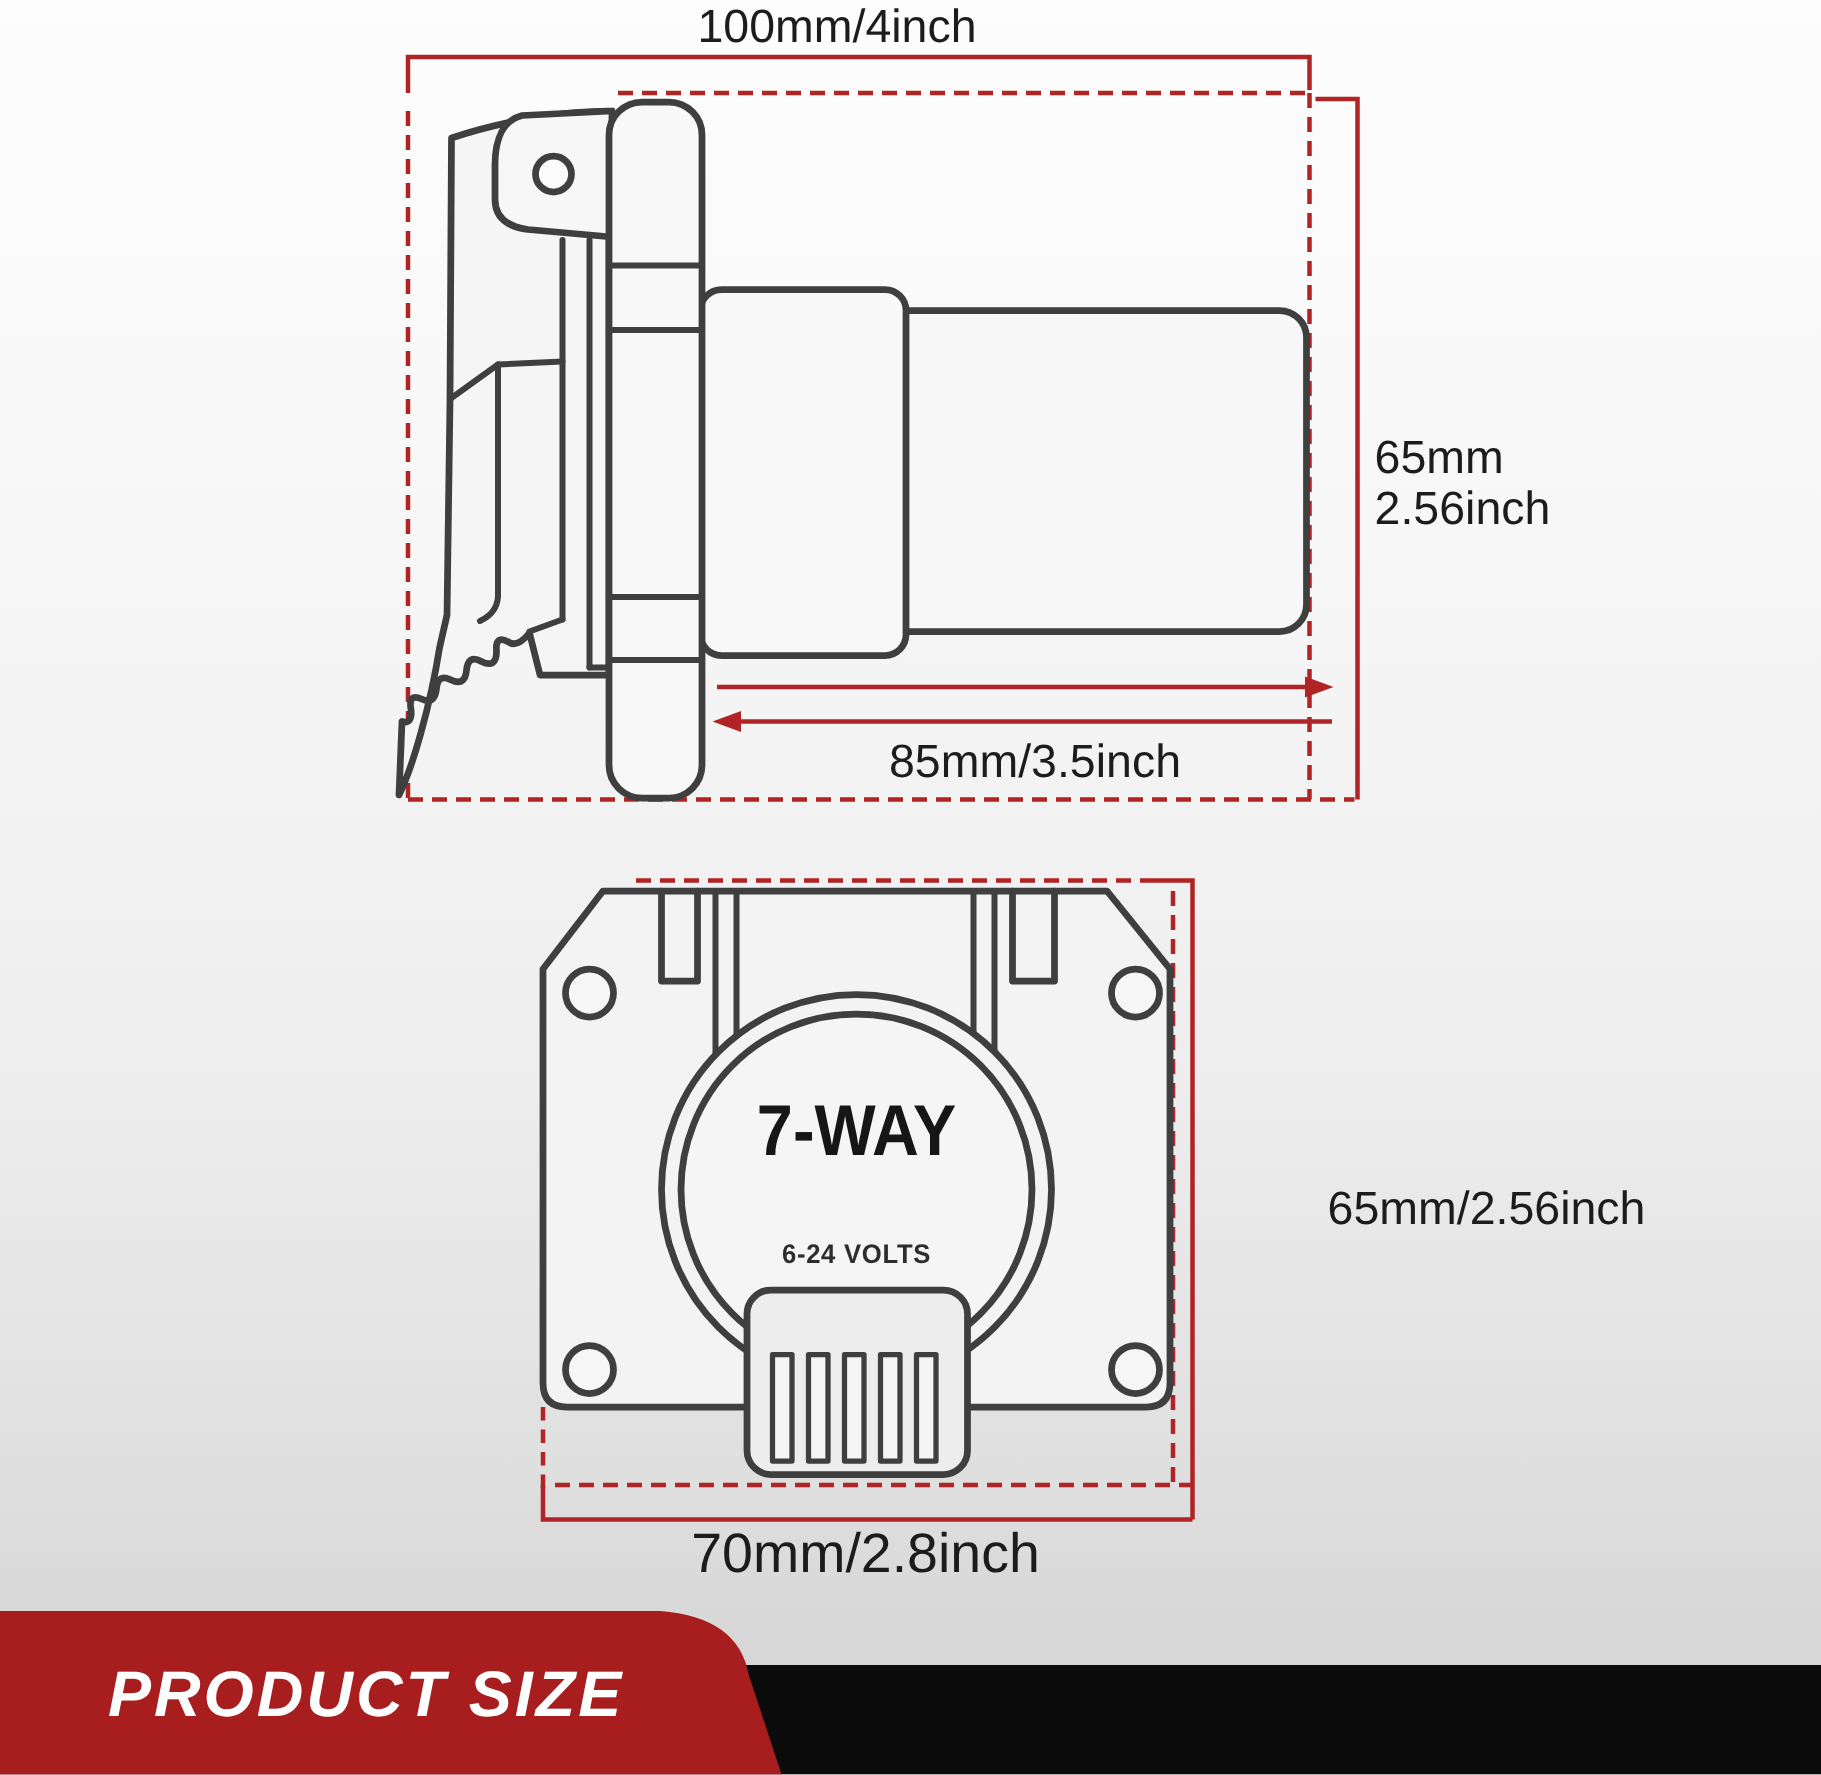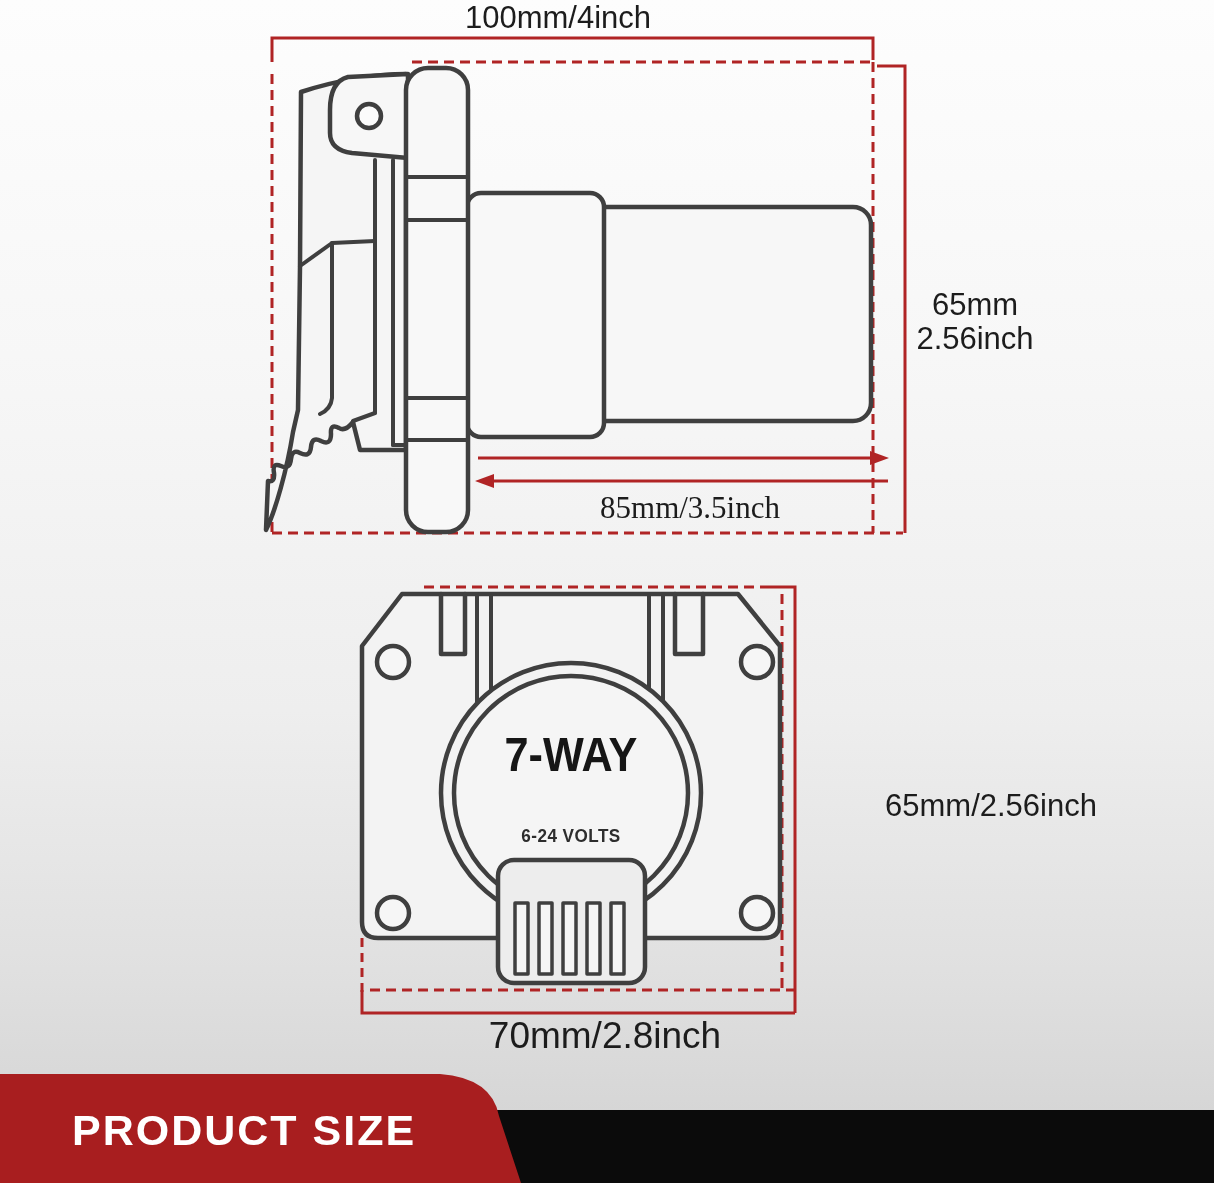--- a/index.html
+++ b/index.html
@@ -4,21 +4,21 @@
 <style>
   html,body{margin:0;padding:0;}
   body{
     width:1214px;height:1183px;position:relative;overflow:hidden;
     font-family:"Liberation Sans", sans-serif;
     background:linear-gradient(180deg,#fdfdfd 0%,#f7f7f7 30%,#eeeeee 60%,#e0e0e0 82%,#d6d6d6 94%,#d4d4d4 100%);
   }
   .art{position:absolute;left:0;top:0;width:1214px;height:1183px;}
   .lbl{position:absolute;color:#1c1c1c;white-space:nowrap;}
   .dim{font-size:31px;transform:translateX(-50%);}
-  .dim-center{text-align:center;line-height:34px;}
+  .dim-center{line-height:34px;}
   .dim-70{font-size:37px;}
   .sevenway{font-size:48px;font-weight:bold;color:#161616;transform:translateX(-50%) scaleX(0.9);letter-spacing:0px;}
   .volts{font-size:18px;font-weight:bold;color:#2d2d2d;transform:translateX(-50%) scaleX(0.95);letter-spacing:0.5px;}
   .banner-text{font-size:43px;font-weight:bold;color:#ffffff;letter-spacing:2px;}
 </style>
 </head>
 <body>
 
 <svg class="art" viewBox="0 0 1214 1183" aria-hidden="true">
 
@@ -129,23 +129,23 @@
   <path fill="#a81e1f" d="M0,1074 L440,1074 Q492,1078 499,1116 L521,1183 L0,1183 Z"></path>
 </svg>
 
 <div class="lbl dim" style="left:558px;top:0px;text-align:center;">100mm/4inch</div>
 
 <div class="lbl dim dim-center" style="left:975px;top:288px;">
   <div>65mm</div>
   <div>2.56inch</div>
 </div>
 
-<div class="lbl dim" style="left:690px;top:490px;font-family:Liberation Serif, serif;">85mm/3.5inch</div>
+<div class="lbl dim" style="left:690px;top:490px;">85mm/3.5inch</div>
 
 <div class="lbl sevenway" style="left:571px;top:727px;">7-WAY</div>
 
 <div class="lbl volts" style="left:571px;top:826px;">6-24 VOLTS</div>
 
 <div class="lbl dim" style="left:991px;top:788px;text-align:center;">65mm/2.56inch</div>
 
-<div class="lbl dim dim-70" style="left:577px;top:1015px;margin-left:28px;">70mm/2.8inch</div>
+<div class="lbl dim dim-70" style="left:577px;top:1015px;">70mm/2.8inch</div>
 
-<div class="lbl banner-text" style="left:72px;top:1106px;">PRODUCT SIZE</div>
+<div class="lbl banner-text" style="left:72px;top:1106px;font-style:italic;">PRODUCT SIZE</div>
 
 </body></html>

